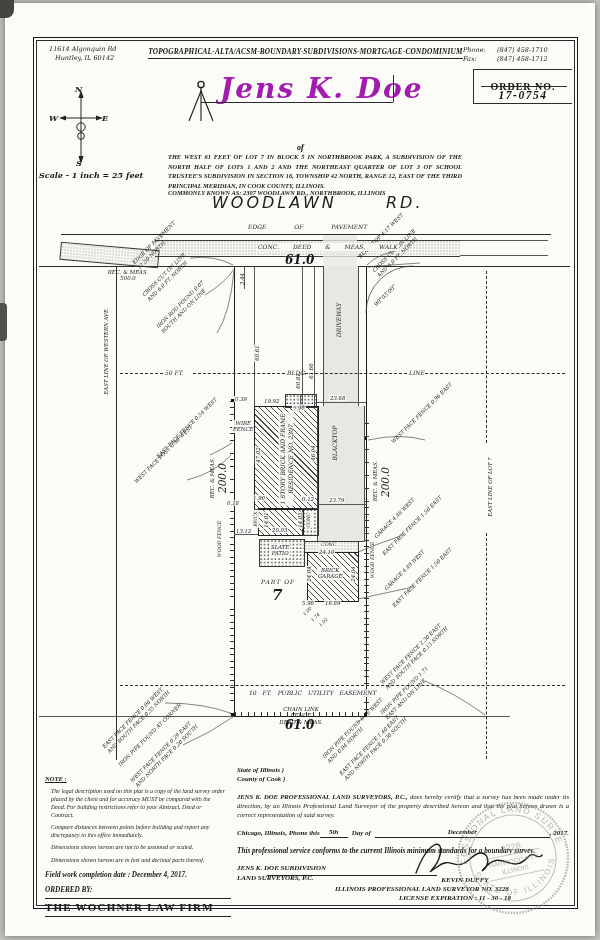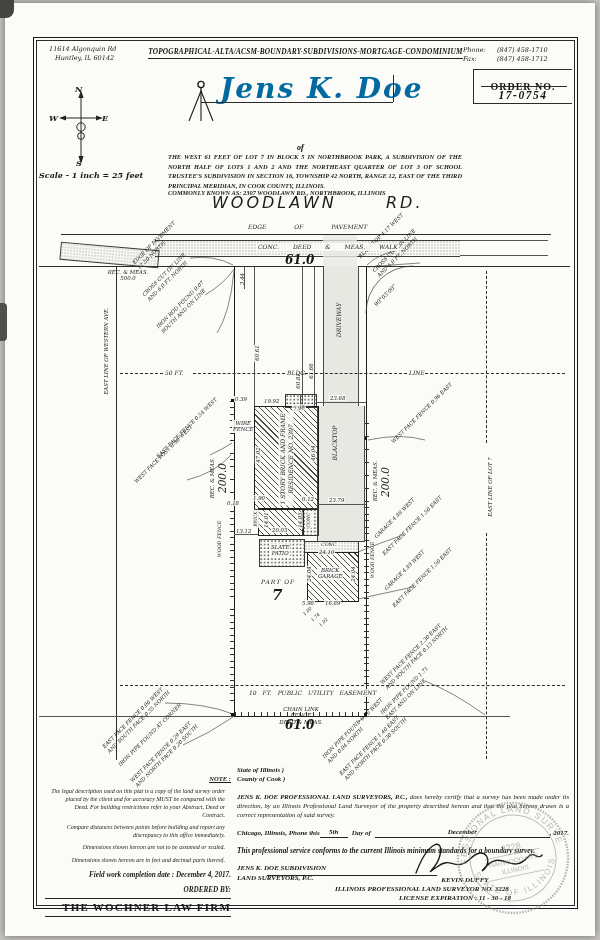--- a/index.html
+++ b/index.html
@@ -30,34 +30,34 @@
   .stipple{position:absolute;background-image:radial-gradient(circle at 1px 1px,rgba(45,45,45,.9) .55px,transparent .85px);background-size:3.6px 3.6px;border:.9px solid #3a3a3a;}
   .stipple-lt{position:absolute;background-image:radial-gradient(circle at 1px 1px,rgba(70,70,70,.6) .5px,transparent .8px);background-size:3px 3px;}
   .gray{position:absolute;background:#e8e8e3;}
   .fencev{position:absolute;width:5px;background:repeating-linear-gradient(180deg,#303030 0 .9px,transparent .9px 6.5px);}
   .fenceh{position:absolute;height:5px;background:repeating-linear-gradient(90deg,#303030 0 .9px,transparent .9px 6.5px);}
   .post{position:absolute;width:3px;height:3px;background:#111;}
   
   .addr{font:italic 6.5px/1.35 "DejaVu Serif",serif;color:#222;}
   .banner{font:italic bold 7.3px/1.2 "Liberation Serif",serif;letter-spacing:.2px;border-bottom:1px solid #222;padding-bottom:1.5px;color:#151515;}
   .phonefax{font:italic 6.5px/1.45 "DejaVu Serif",serif;color:#222;display:grid;grid-template-columns:26px auto;column-gap:8px;}
-  .firm-name{font:italic bold 28px/1 "DejaVu Serif",serif;letter-spacing:2px;color:#0369a1;}
+  .firm-name{font:italic bold 28px/1 "DejaVu Serif",serif;letter-spacing:2px;color:#a21caf;}
   .firm-sub{font:italic bold 13px/1 "Liberation Serif",serif;color:#141414;}
   .doc-title{font:bold 19px/1 "Liberation Serif",serif;letter-spacing:4px;color:#121212;}
   .legal{font:italic bold 6.4px/1.5 "Liberation Serif",serif;color:#1a1a1a;text-align:justify;}
   .order-lbl{font:bold 10px/1 "Liberation Serif",serif;letter-spacing:1px;color:#131313;}
   .order-num{font:italic bold 11.5px/1 "Liberation Serif",serif;letter-spacing:1.5px;color:#131313;}
   .compass-letter{font:italic bold 8px/1 "DejaVu Serif",serif;color:#222;}
   .scale{font:italic bold 8px/1 "DejaVu Serif",serif;color:#1a1a1a;}
   .street{font:italic 16px/1 "DejaVu Sans",sans-serif;letter-spacing:3px;color:#1c1c1c;}
   .big-dim{font:italic bold 12px/1 "DejaVu Serif",serif;color:#151515;}
   .d200{font:italic 10.5px/1 "DejaVu Serif",serif;color:#1c1c1c;}
   .lotnum{font:italic bold 15px/1 "DejaVu Serif",serif;color:#1a1a1a;}
   
-  .notes{position:absolute;left:40px;top:772px;width:186px;text-align:right;color:#1b1b1b;}
+  .notes{position:absolute;left:40px;top:772px;width:186px;text-align:left;color:#1b1b1b;}
   .notes .nh{font:italic bold 6.6px/1.2 "Liberation Serif",serif;text-decoration:underline;}
   .notes p{font:italic 6px/1.35 "Liberation Serif",serif;margin:4px 6px 0 6px;}
   .notes .fw{font:italic bold 7.2px/1.2 "Liberation Serif",serif;margin-top:7px;}
   .notes .ob{font:italic bold 7.2px/1.2 "Liberation Serif",serif;margin-top:7px;}
   .notes .firmbox{margin-top:3px;border-top:1px solid #222;border-bottom:1px solid #222;padding:2.5px 0;font:bold 11px/1.1 "Liberation Serif",serif;letter-spacing:1.2px;}
   .cert{position:absolute;left:232px;top:763px;width:332px;color:#161616;}
   .cert .sc{font:italic bold 6.8px/1.3 "Liberation Serif",serif;}
   .cert .body{font:italic 6.6px/1.4 "Liberation Serif",serif;margin-top:8px;text-align:justify;}
   .cert .body b{font-weight:bold;}
   .dated{display:flex;align-items:flex-end;font:italic bold 7px/1.2 "Liberation Serif",serif;margin-top:9px;}

